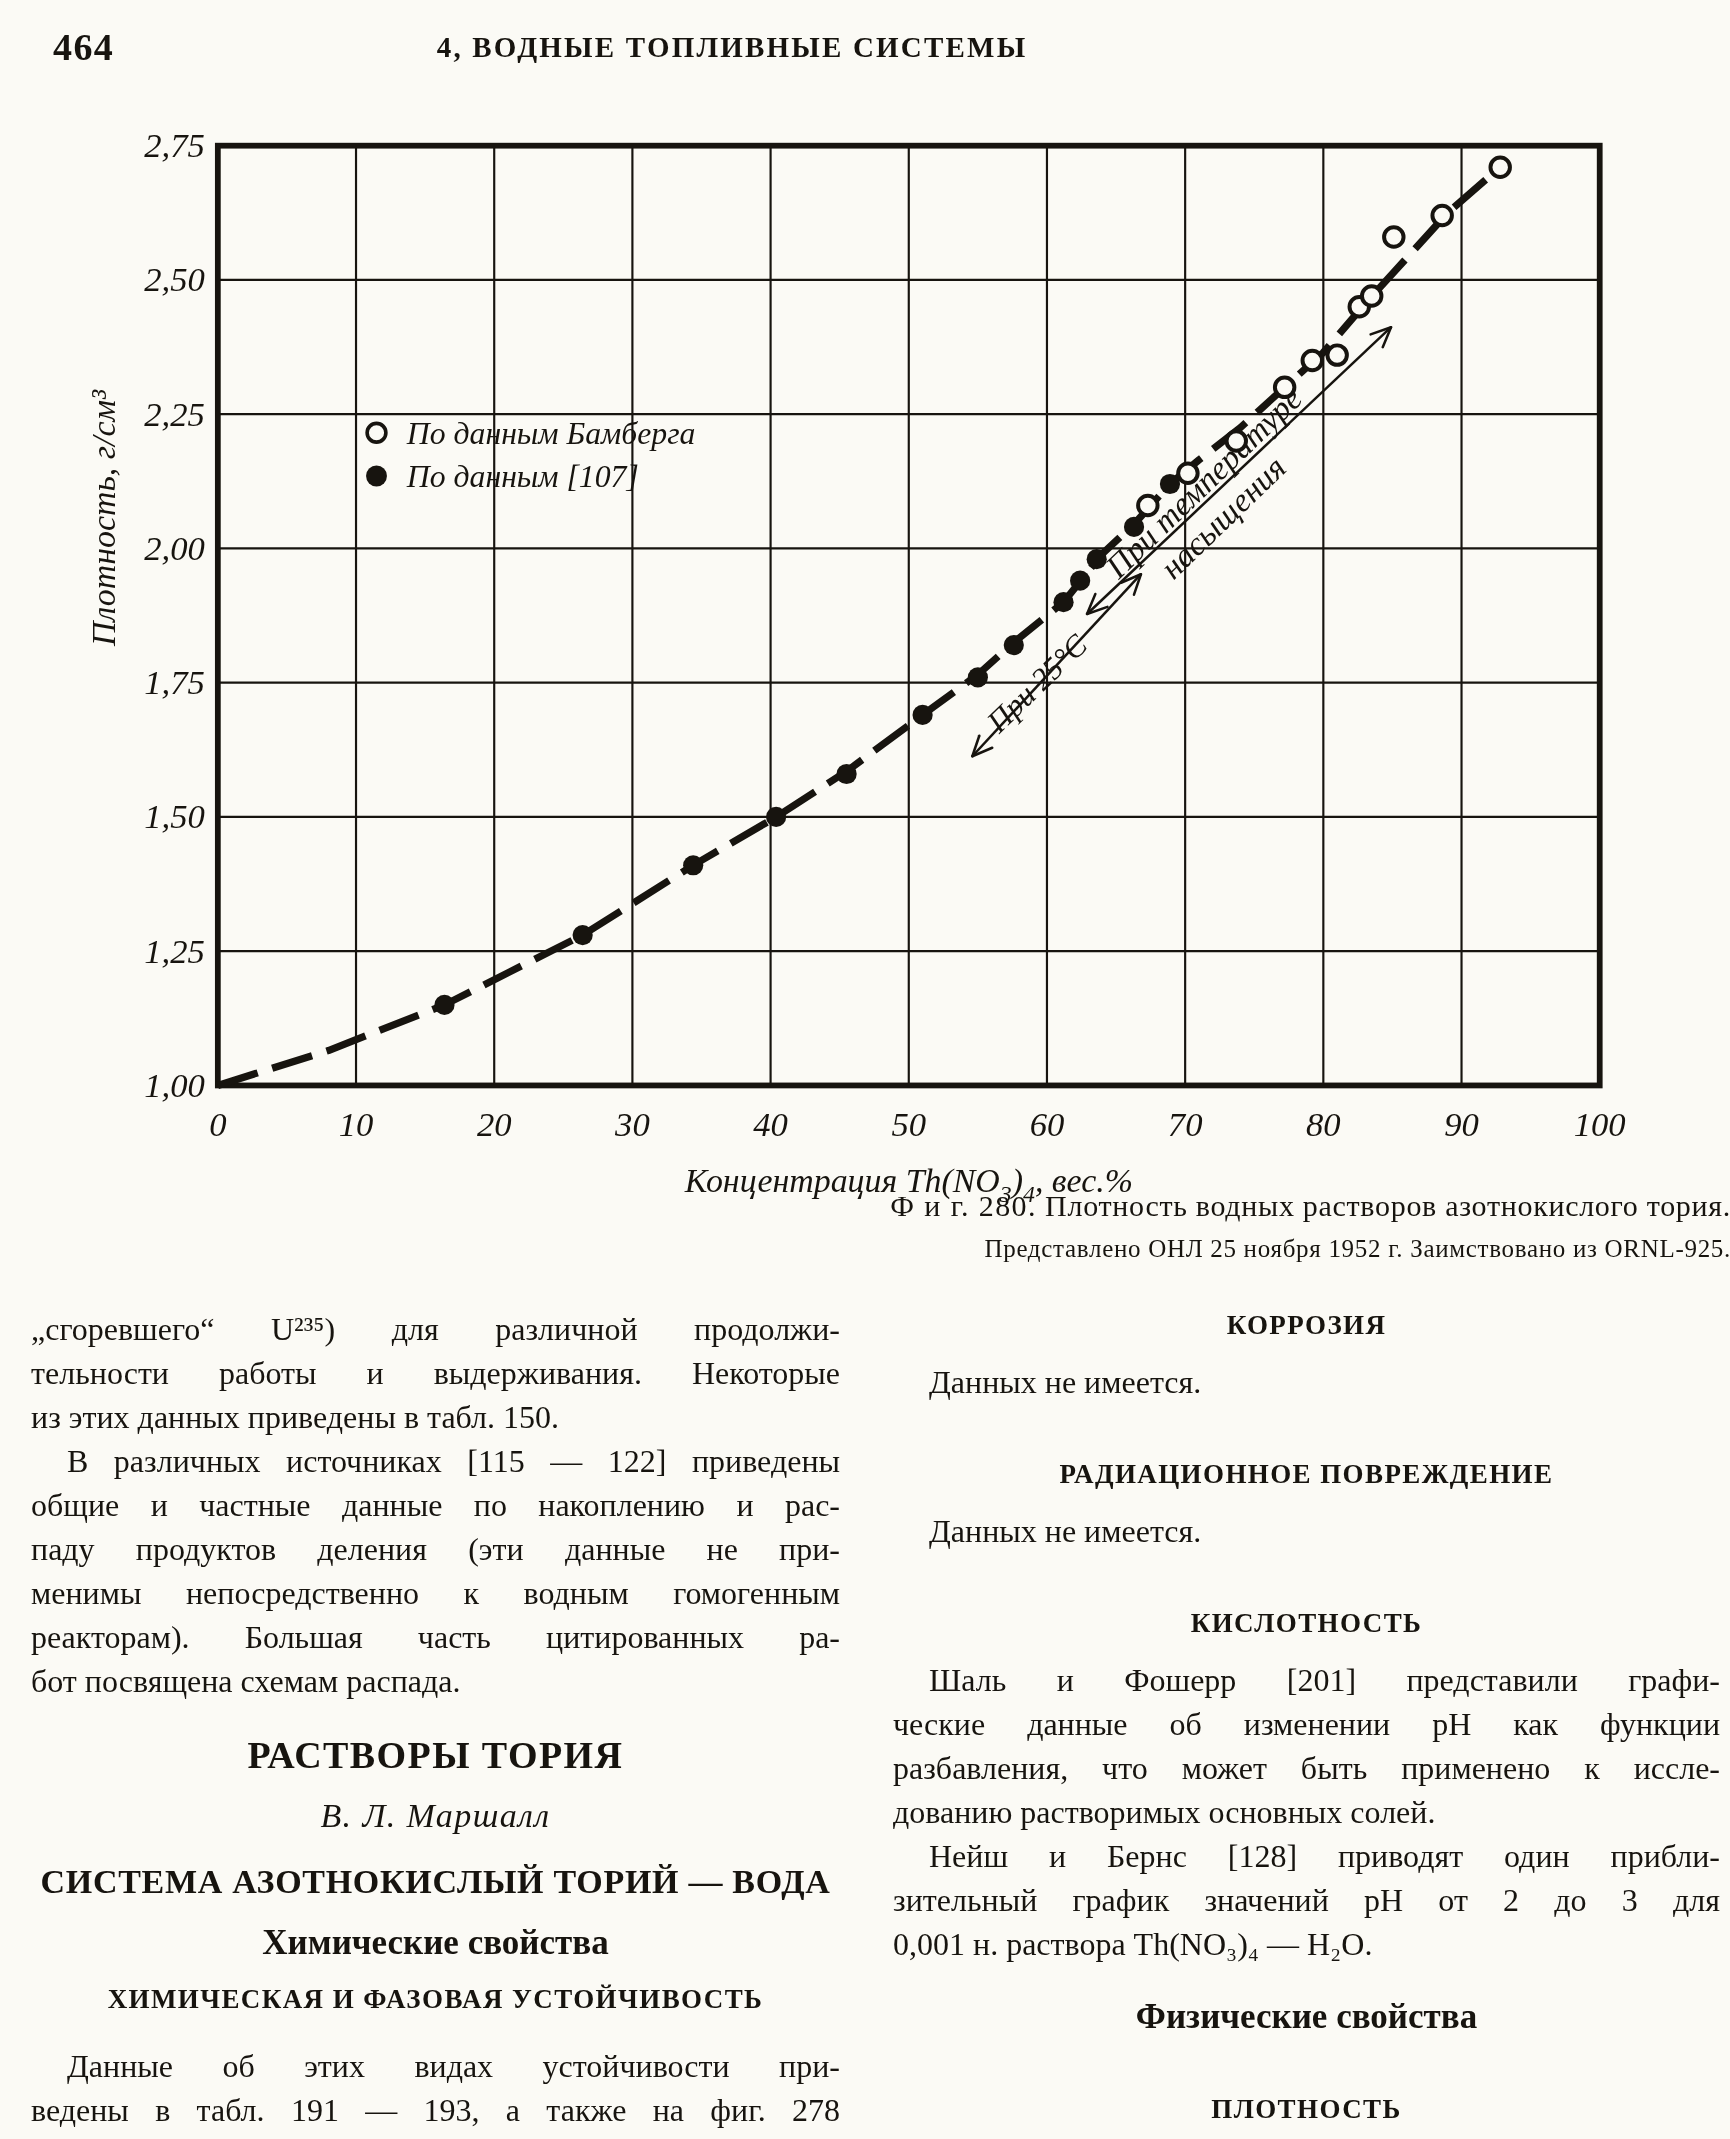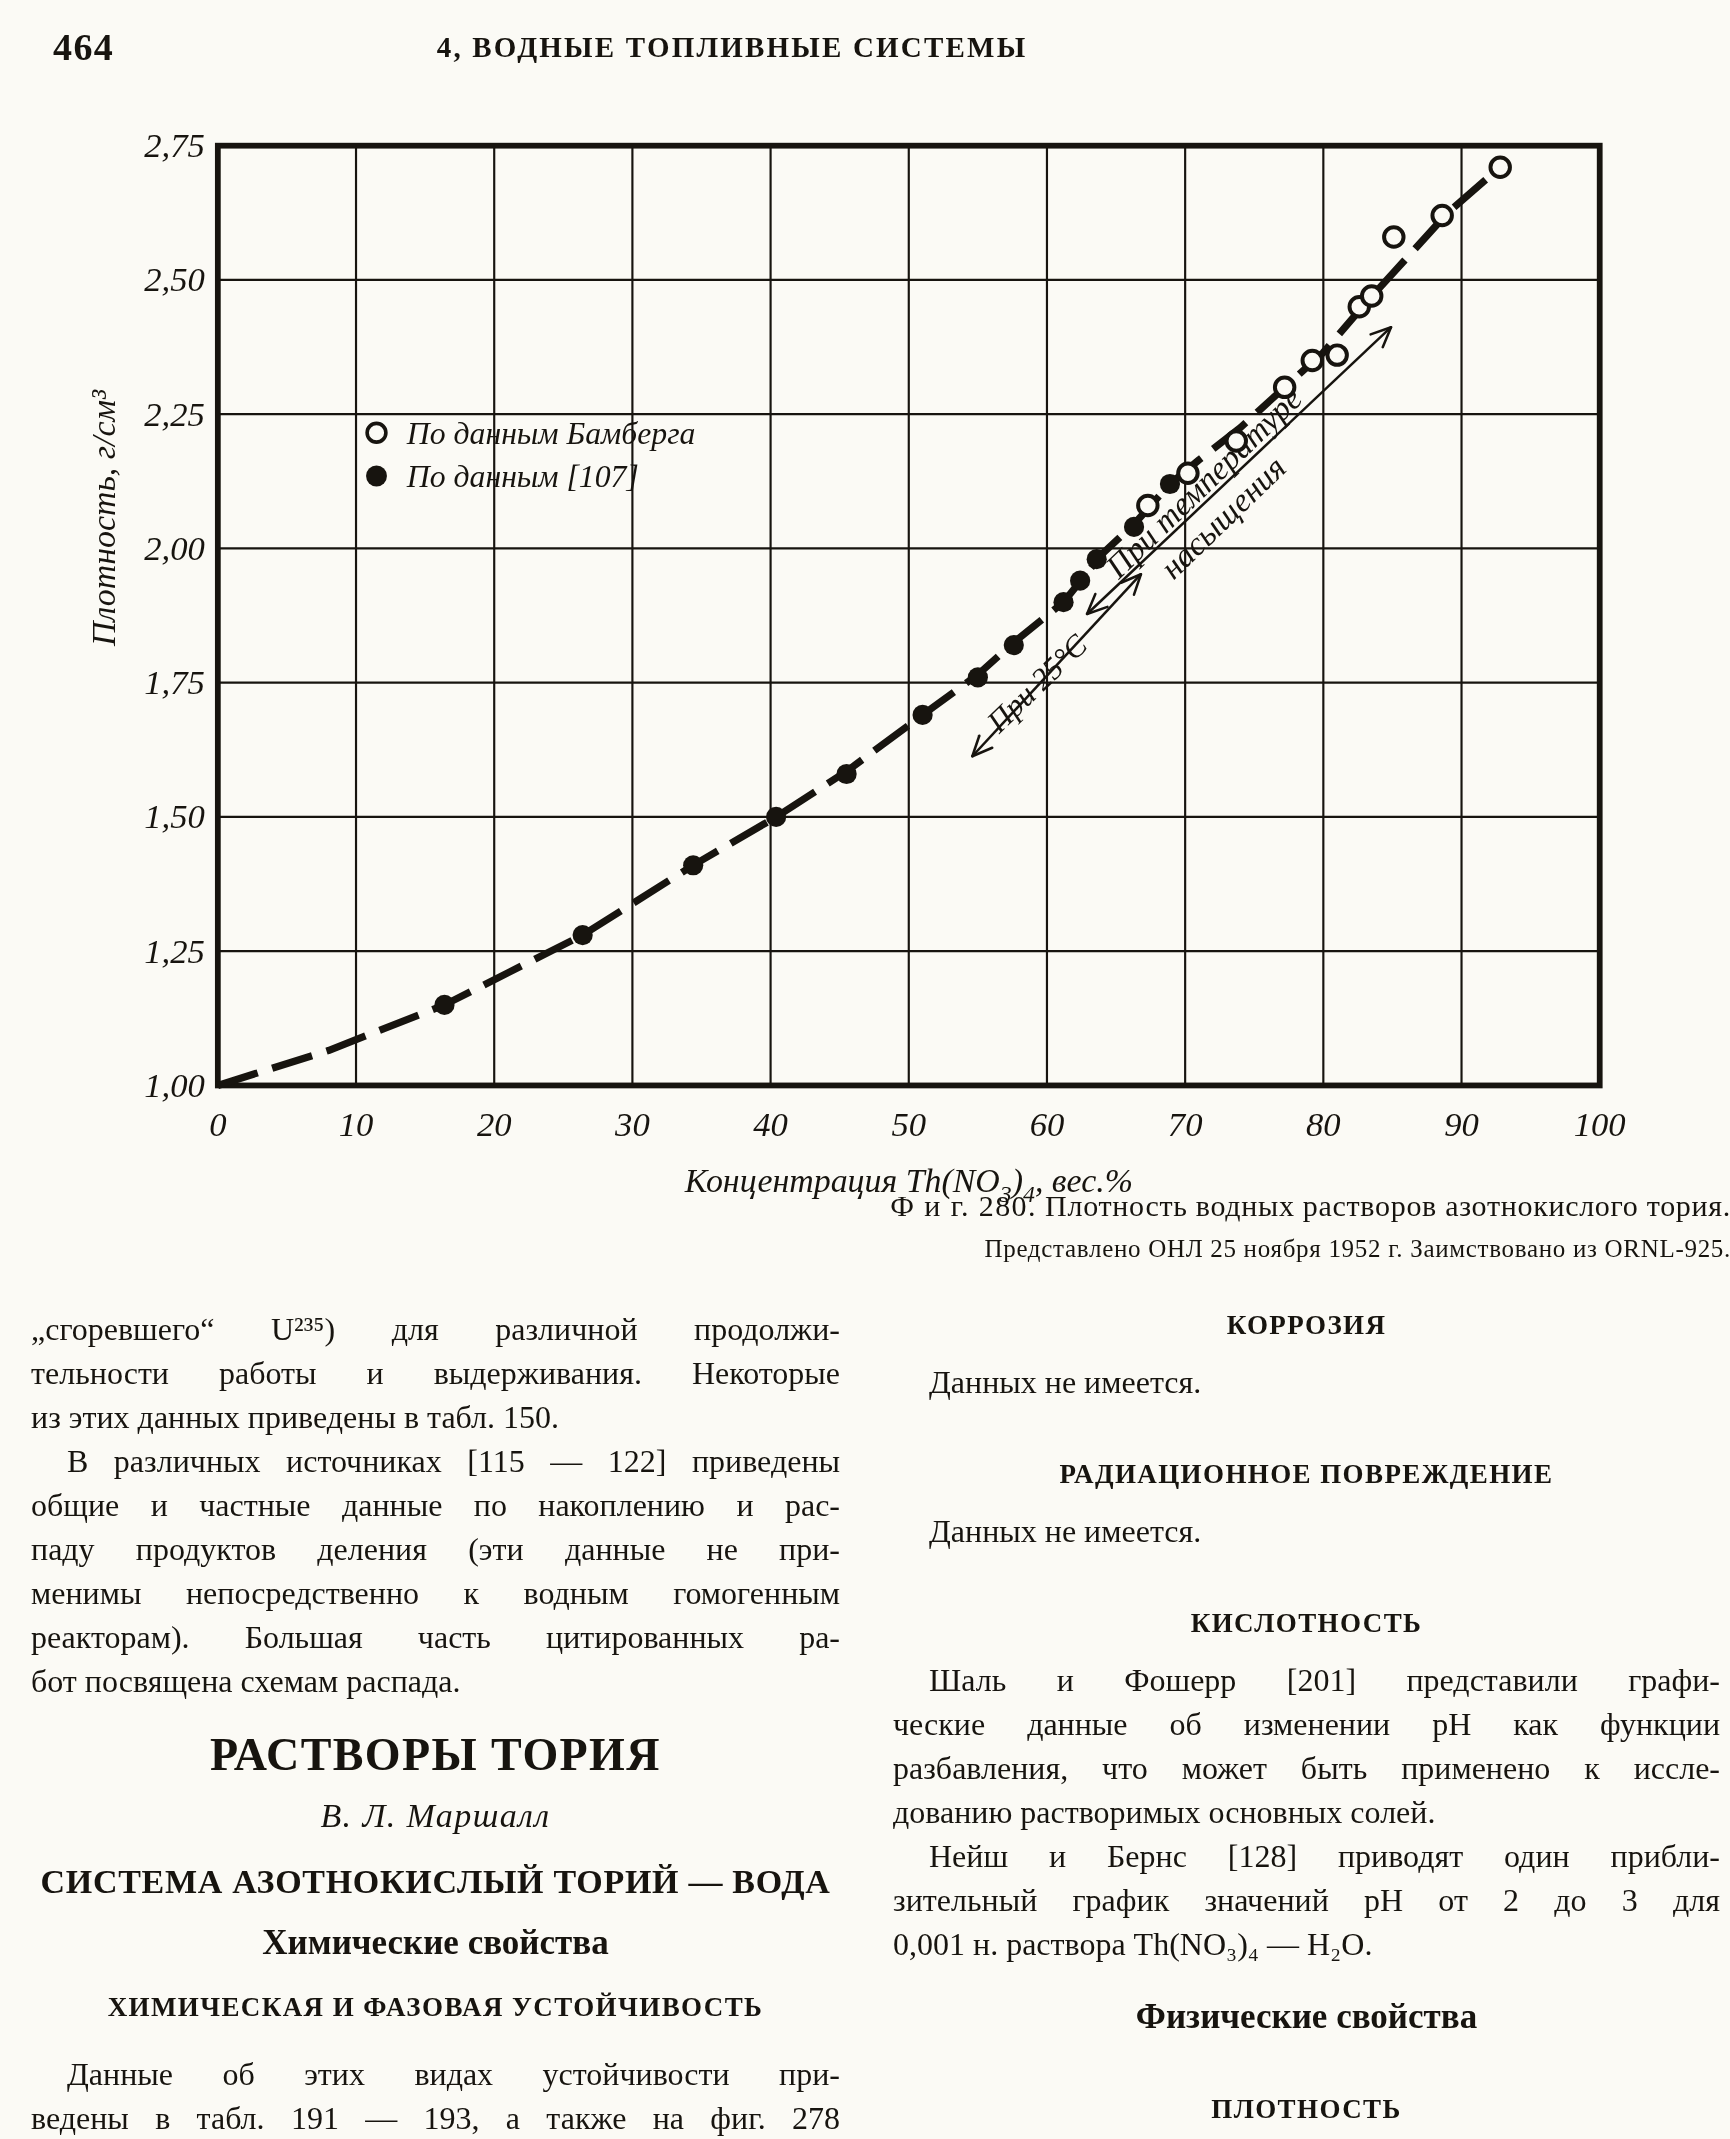--- a/index.html
+++ b/index.html
@@ -21,25 +21,25 @@
   .cap2{font-size:25px;margin-top:11.5px;letter-spacing:0.7px;}
   
   .col{position:absolute;font-size:32px;line-height:44px;}
   .col-left{left:31px;top:1307px;width:809px;}
   .col-right{left:893px;top:1303px;width:827px;}
   .ln{text-align:justify;}
   .ln.jl{text-align-last:justify;}
   .ln.ind{text-indent:36px;}
   .para{margin:0;}
   .col .para + .para{margin-top:0;}
-  .h-main{font-weight:bold;font-size:46px;text-align:center;margin-top:30px;letter-spacing:1.4px;}
+  .h-main{font-weight:bold;font-size:38px;text-align:center;margin-top:30px;letter-spacing:1.4px;}
   .h-author{font-style:italic;font-size:34px;text-align:center;margin-top:19px;letter-spacing:1.4px;}
   .h-sub{font-weight:bold;font-size:34px;text-align:center;margin-top:21.6px;letter-spacing:0.7px;}
   .h-sub2{font-weight:bold;font-size:35px;text-align:center;margin-top:17.3px;}
-  .h-small{font-weight:bold;font-size:27px;text-align:center;margin-top:20px;letter-spacing:1.4px;}
+  .h-small{font-weight:bold;font-size:27px;text-align:center;margin-top:12px;letter-spacing:1.4px;}
   .col-right .h-small{margin-top:48px;}
   .col-right .h-small:first-child{margin-top:0;}
   .col-right .h-sub2{margin-top:29px;}
   .col .h-main + .h-author{margin-top:17.3px;}
   .col-left .para.last{margin-top:23px;}
   .col-right .para{margin-top:13px;}
   .col-left .para{margin-top:0;}
 </style>
 </head>
 <body>

